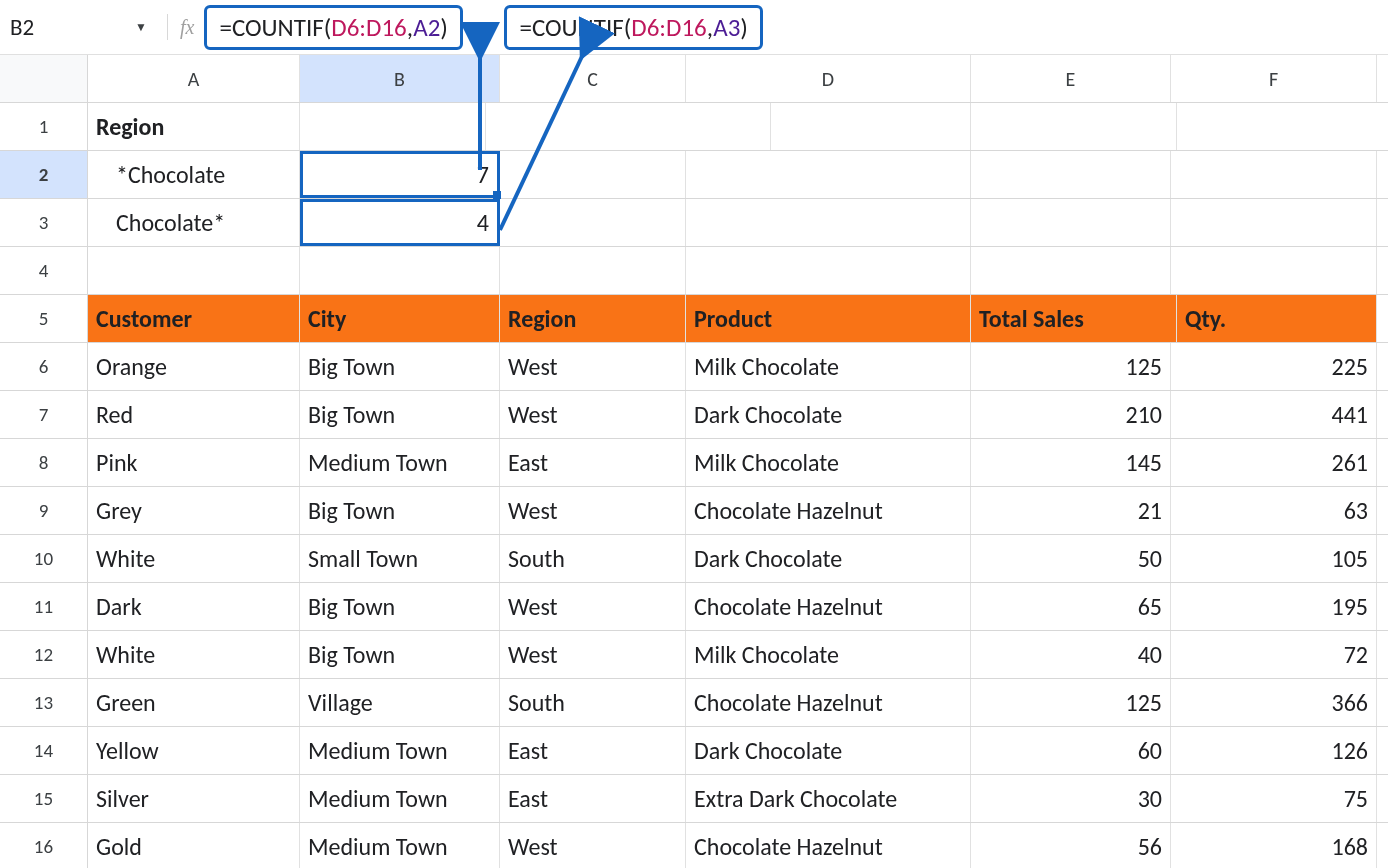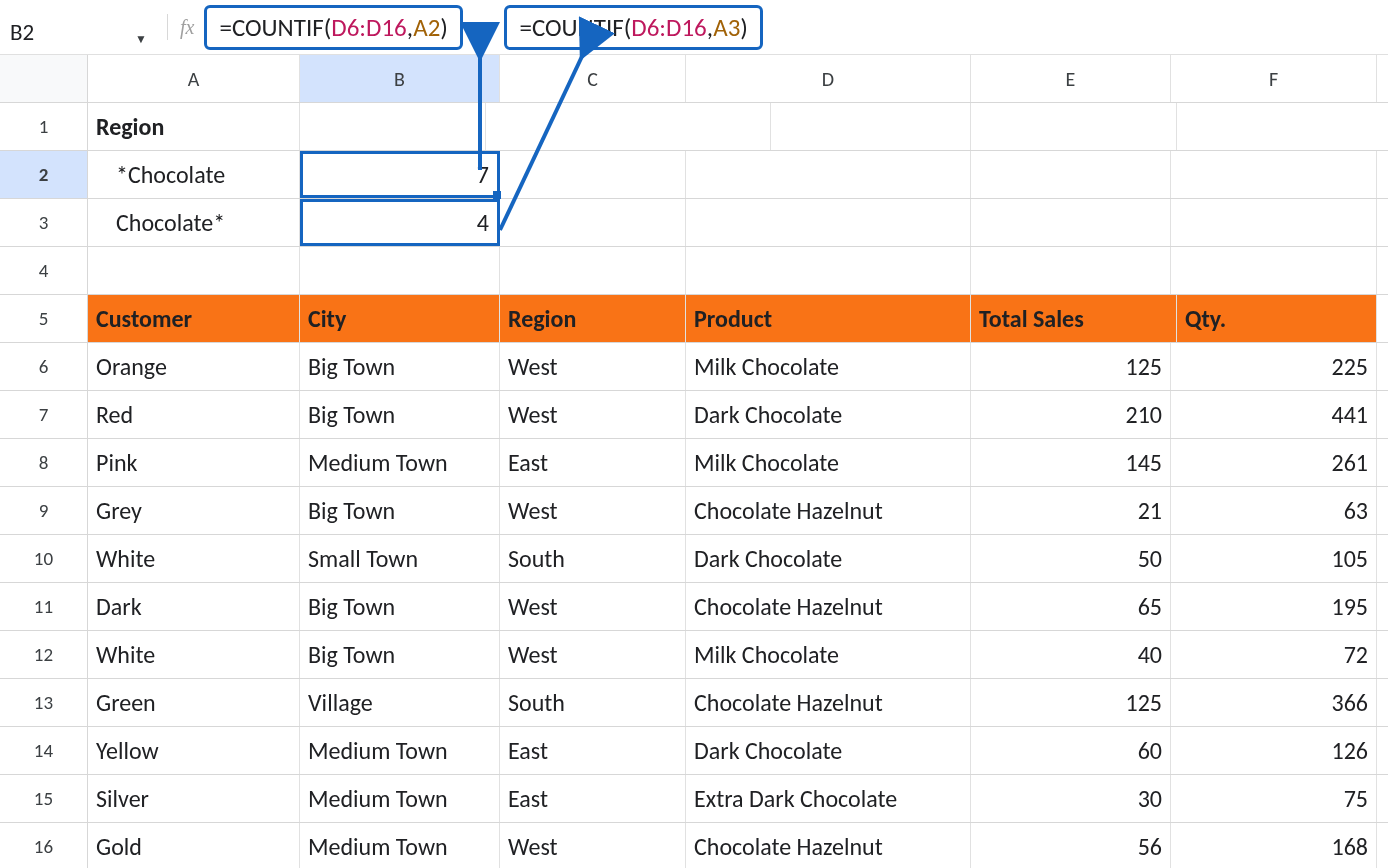--- a/index.html
+++ b/index.html
@@ -1,29 +1,29 @@
 <!DOCTYPE html>
 <html><head>
 <meta charset="utf-8">
 <style>
   *{box-sizing:border-box}
   html,body{margin:0;padding:0;font-family:Calibri,Arial,sans-serif;font-size:24px;color:#202124;background:#fff;overflow:hidden}
   body{width:1388px;height:868px;position:relative}
 
   
   .topbar{height:55px;border-bottom:1px solid #e0e0e0;display:flex;align-items:center;padding:0 10px}
-  .namebox{width:145px;height:38px;display:flex;align-items:flex-end;font-weight:400;font-size:23px;color:#202124}
+  .namebox{width:145px;height:38px;display:flex;align-items:center;font-weight:400;font-size:23px;color:#202124}
   .namebox .dd{margin-left:auto;margin-right:8px;font-size:12px;color:#3c4043}
   .vsep{width:1px;height:26px;background:#d8d8d8;margin:0 12px}
   .fx{font-family:serif;font-style:italic;font-size:20px;color:#a0a0a0;margin-right:10px}
   .formula-host{flex:1;position:relative;height:50px}
   .callout{position:absolute;border:3px solid #1565c0;border-radius:6px;padding:4px 12px;font-size:25px;white-space:nowrap;top:3px;background:#fff}
   .callout .births{color:#202124}
   .callout .rng{color:#be185d}
-  .callout .ref{color:#a16207}
+  .callout .ref{color:#4c1d95}
 
   
   .grid{position:absolute;top:55px;left:0;right:0;bottom:0}
   .colheads{display:flex;height:48px;border-bottom:1px solid #d7d7d7;background:#fff}
   .corner{width:88px;border-right:1px solid #d7d7d7;background:#f8f9fa}
   .ch{flex:none;width:200px;border-right:1px solid #e1e1e1;text-align:center;font-size:20px;color:#3c4043;line-height:48px;background:#fff}
   .ch.active{background:#d3e3fd}
   .rows{}
   .row{display:flex;height:48px;border-bottom:1px solid #d7d7d7}
   .rh{width:88px;flex:none;border-right:1px solid #d7d7d7;font-size:19px;color:#3c4043;display:flex;align-items:center;justify-content:center;background:#fff}

